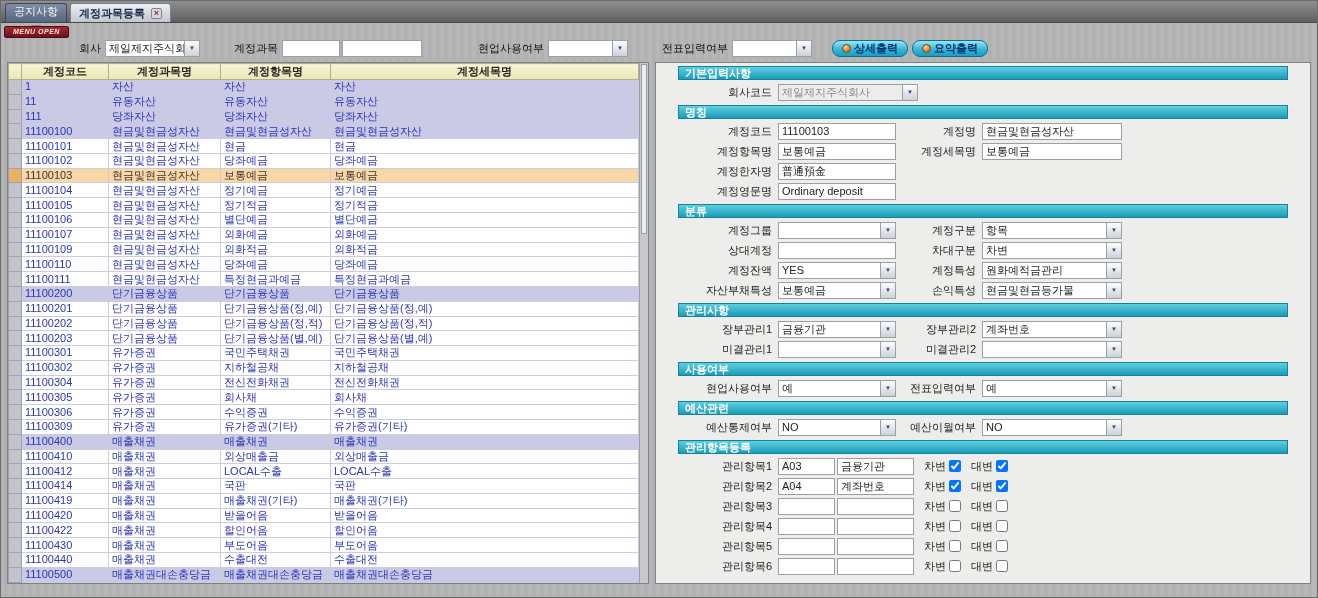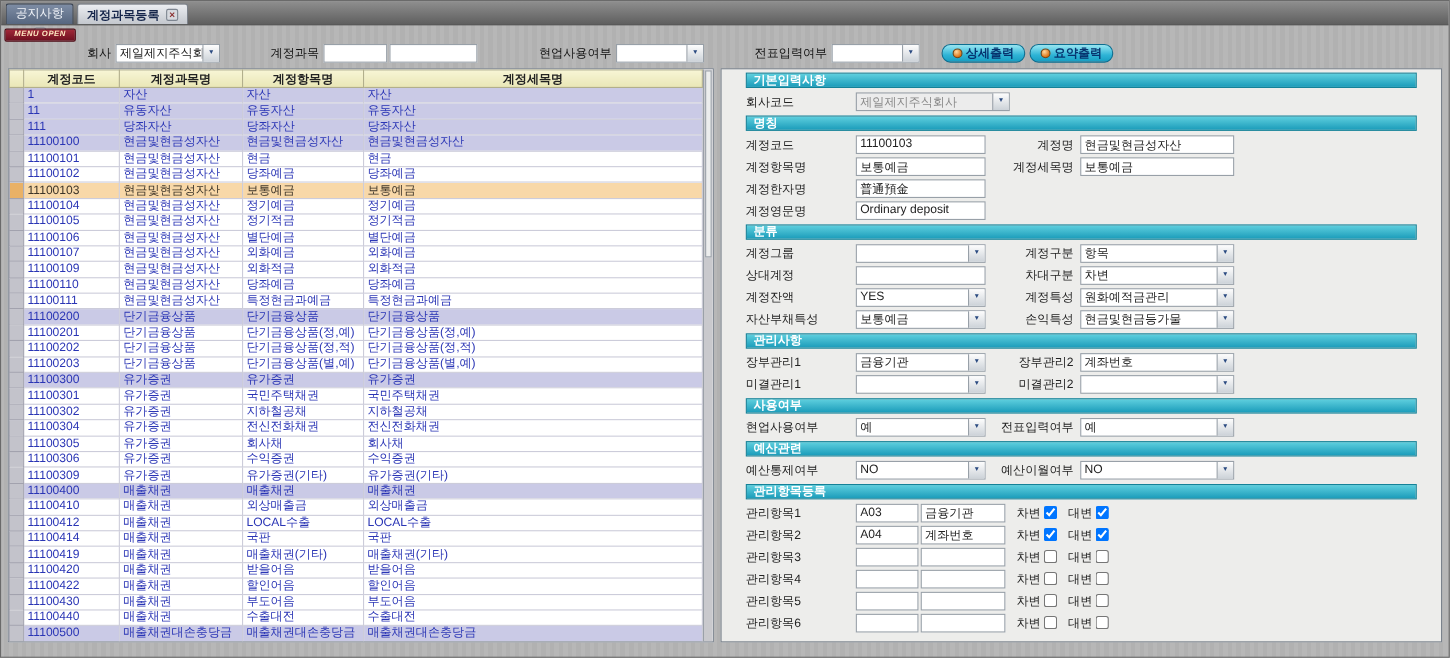--- a/index.html
+++ b/index.html
@@ -20,21 +20,21 @@
   .tabclose { width:11px; height:11px; font-size:9px; line-height:9px; background:#d6d9de; color:#8a2f2f;
               border:1px solid #7d8590; border-radius:2px; display:flex; align-items:center; justify-content:center; }
   
   .menurow { height:13px; padding:1px 0 0 3px; }
   .menuopen { display:inline-block; background:linear-gradient(#a12838,#6e1020); color:#ffe9c2;
               font-size:7px; font-weight:bold; font-style:italic; letter-spacing:.5px;
               padding:1px 8px 2px; border-radius:2px; border:1px solid #4e0a14; }
   
   .toolbar { height:24px; display:flex; align-items:center; padding:0 8px; }
   .tlabel { margin-right:4px; color:#111; white-space:nowrap; }
-  .ml70{margin-left:70px} .ml56{margin-left:56px} .ml34{margin-left:46px}
+  .ml70{margin-left:70px} .ml56{margin-left:56px} .ml34{margin-left:34px}
   .ml20{margin-left:20px} .ml4{margin-left:4px} .ml2{margin-left:2px}
   
   .txt { height:17px; border:1px solid #98a0a8; background:#fff; padding:0 3px;
          font-size:11px; font-family:inherit; color:#222; }
   .sel { height:17px; border:1px solid #98a0a8; background:#fff; display:flex; align-items:center; }
   .sel-text { flex:1; padding:0 3px; white-space:nowrap; overflow:hidden; }
   .sel-arrow { width:15px; align-self:stretch; background:linear-gradient(#fdfdfd,#ccd2d8);
                border-left:1px solid #98a0a8; font-size:6px; color:#2a4a80;
                display:flex; align-items:center; justify-content:center; }
   .sel.disabled { background:#ececec; }
@@ -61,21 +61,21 @@
   tr.selected td.ind { background:#e9b166; }
   .vscroll { width:9px; background:#c9c9cd; border-left:1px solid #9aa0a8; position:relative; }
   .vthumb { position:absolute; top:1px; left:1px; right:1px; height:170px;
             background:#eceded; border:1px solid #9aa0a8; }
   
   .detail-panel { flex:1; border:1px solid #7a828c; background:#ededeb; padding:3px 22px; overflow:hidden; }
   .sec-header { height:14px; line-height:12px; padding-left:6px; color:#fff; font-weight:bold; font-size:11px;
                 background:linear-gradient(#5ecfde,#1b9cba); border:1px solid #148298; margin:3px 0 2px; }
   .detail-panel .sec-header:first-child { margin-top:0; }
   .frow { display:flex; align-items:center; height:20px; }
-  .flabel  { width:100px; padding-right:6px; flex-shrink:0; white-space:nowrap; }
+  .flabel  { width:100px; text-align:right; padding-right:6px; flex-shrink:0; white-space:nowrap; }
   .flabel2 { width:86px;  text-align:right; padding-right:6px; flex-shrink:0; white-space:nowrap; }
   .cblabel { margin:0 3px 0 10px; white-space:nowrap; }
   .cb { width:12px; height:12px; }
 </style>
 </head>
 <body>
 
 <div class="window">
 
   <div class="tabbar">
@@ -261,27 +261,20 @@
               <td>단기금융상품</td>
               <td>단기금융상품(정,적)</td>
               <td>단기금융상품(정,적)</td>
             </tr>
             <tr>
               <td class="ind"></td>
               <td>11100203</td>
               <td>단기금융상품</td>
               <td>단기금융상품(별,예)</td>
               <td>단기금융상품(별,예)</td>
-            </tr>
-            <tr class="group">
-              <td class="ind"></td>
-              <td>11100300</td>
-              <td>유가증권</td>
-              <td>유가증권</td>
-              <td>유가증권</td>
             </tr>
             <tr>
               <td class="ind"></td>
               <td>11100301</td>
               <td>유가증권</td>
               <td>국민주택채권</td>
               <td>국민주택채권</td>
             </tr>
             <tr>
               <td class="ind"></td>

